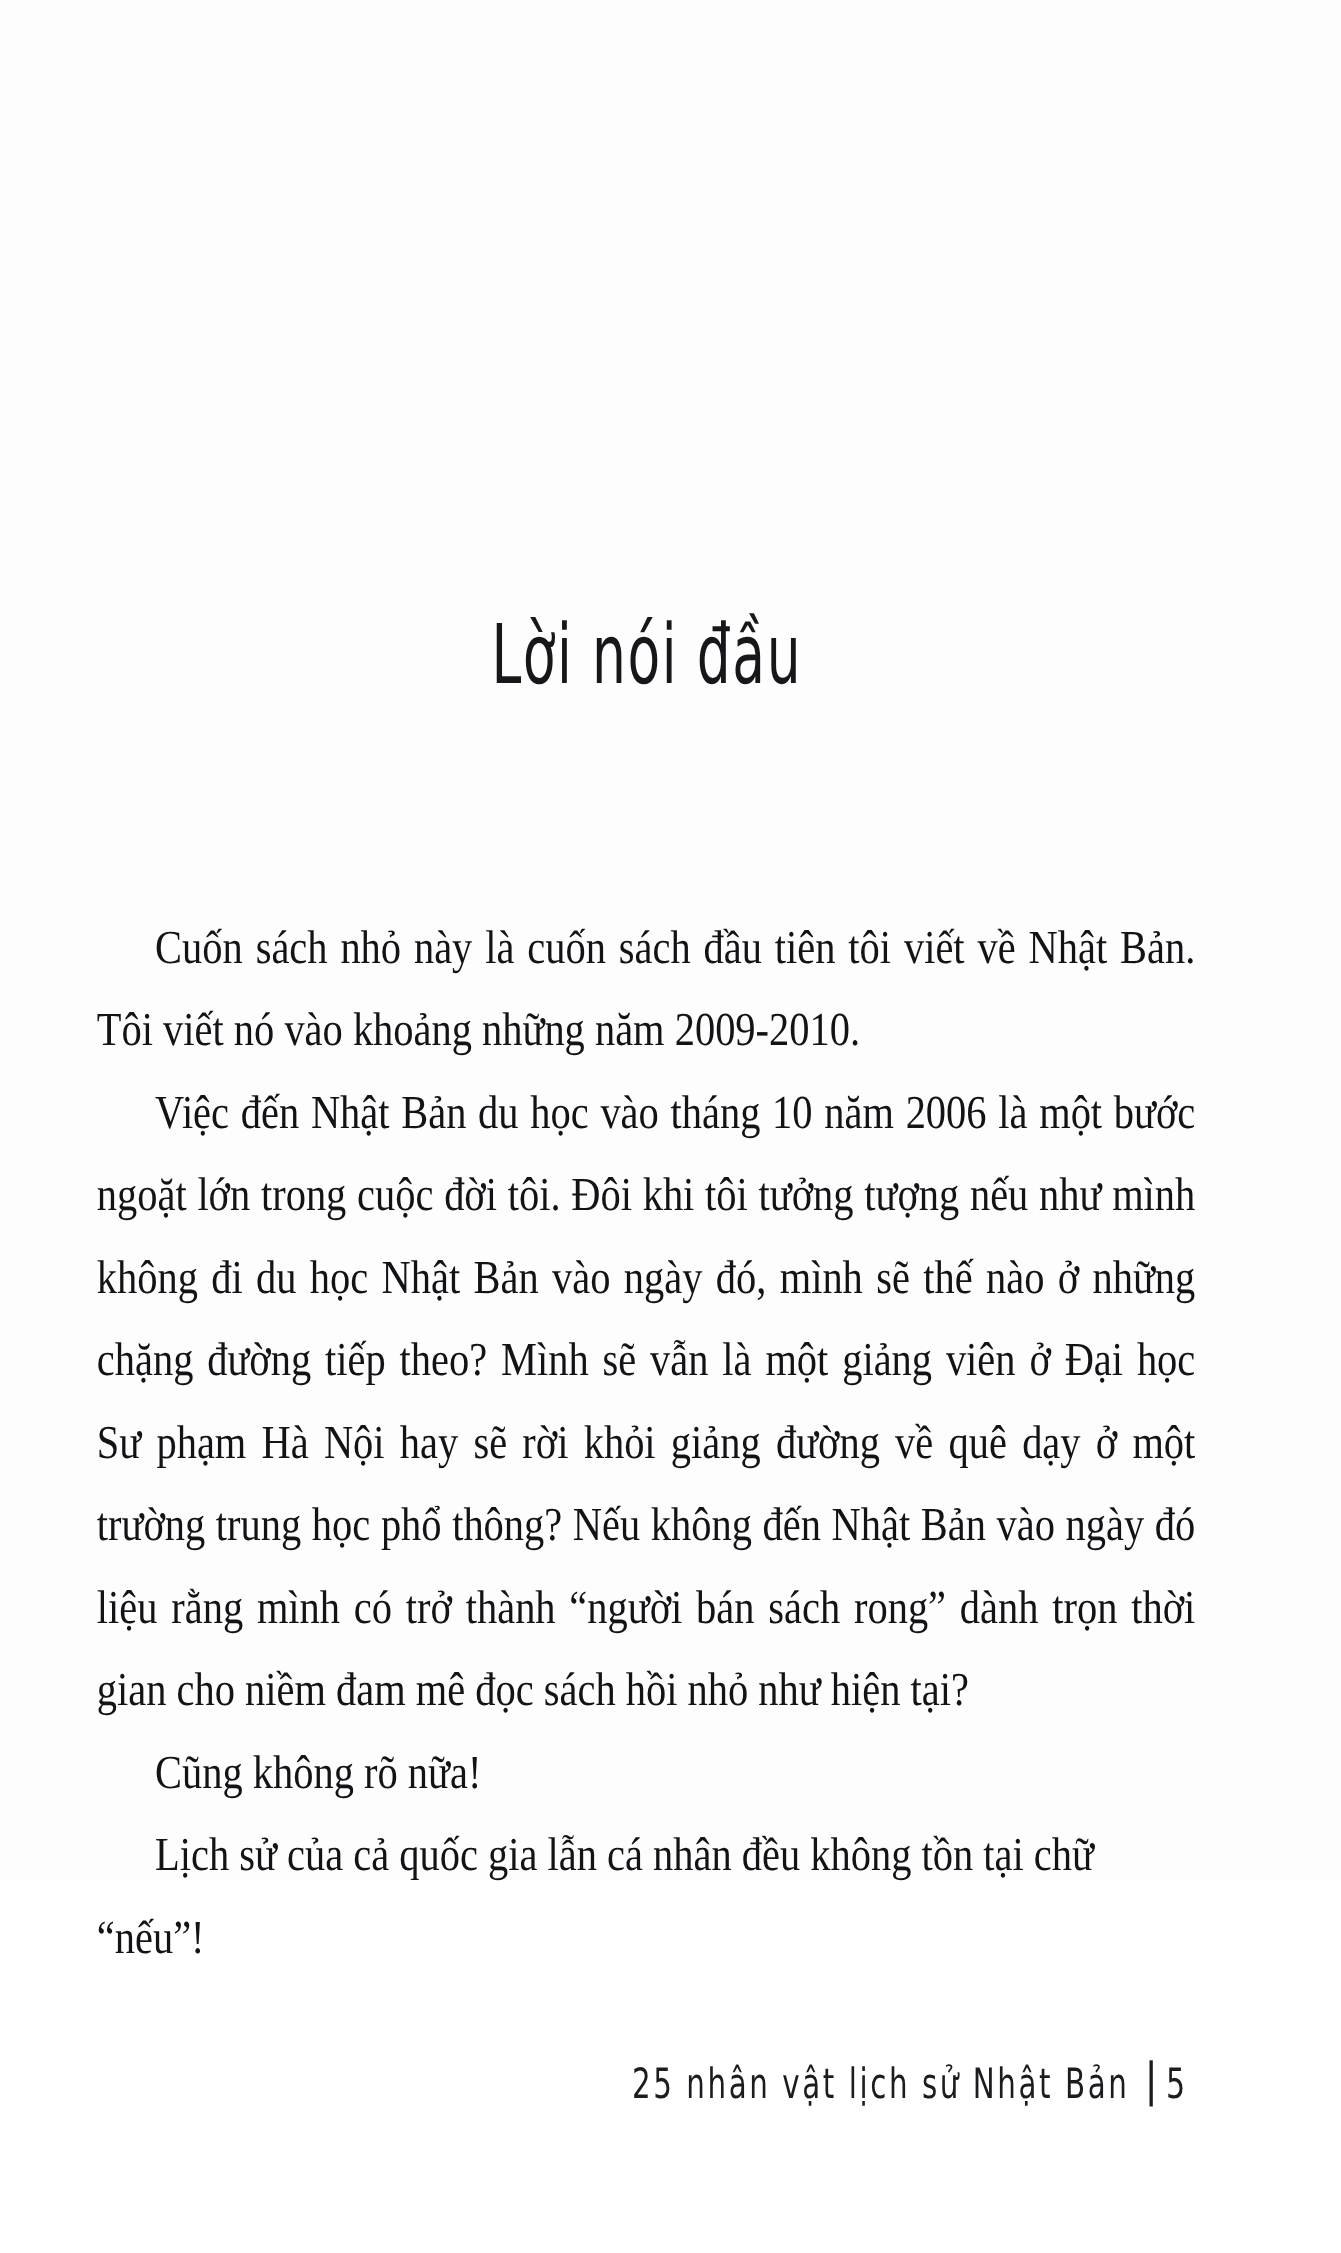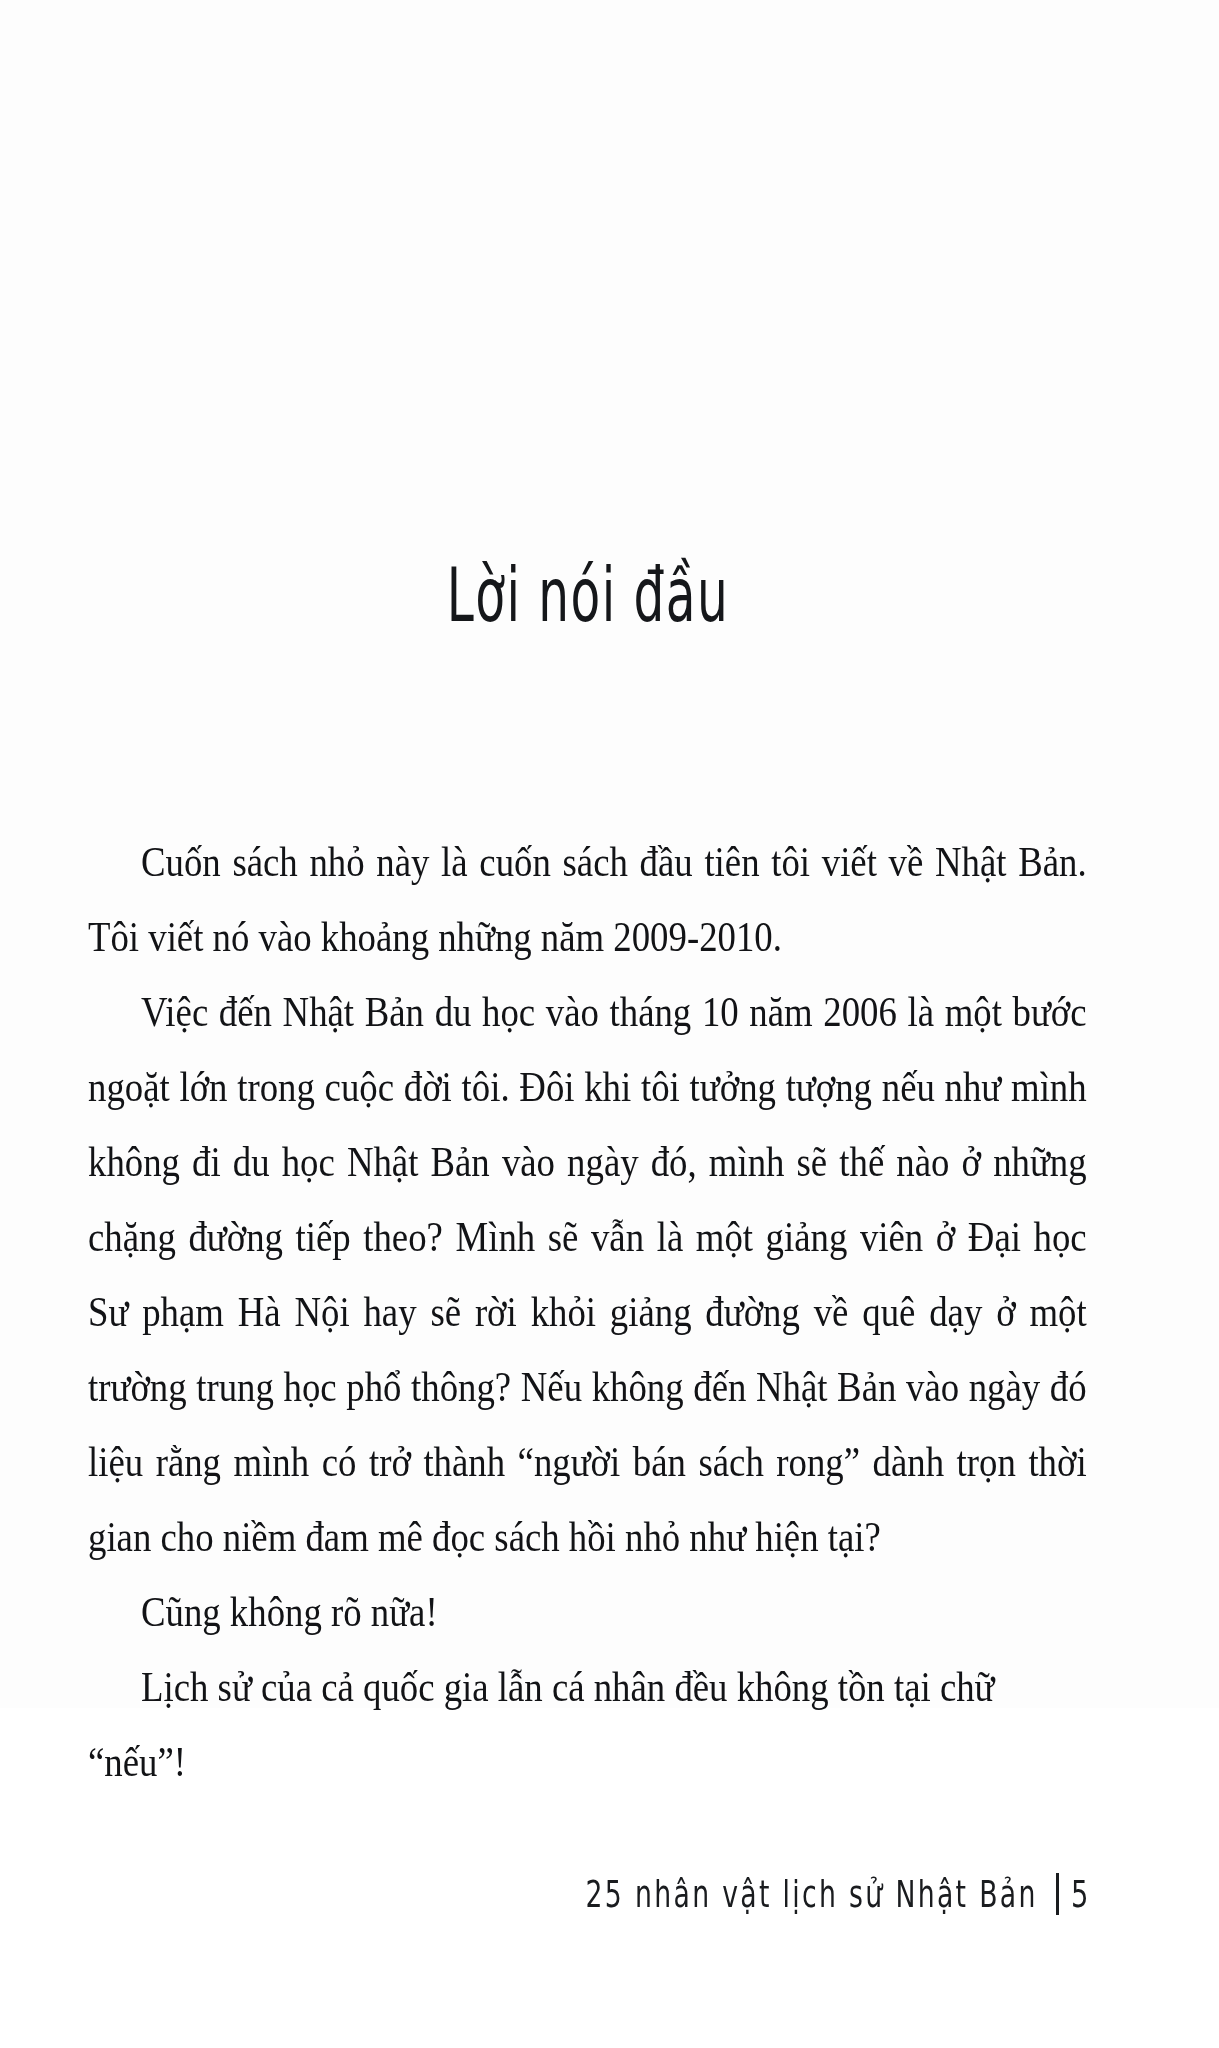--- a/index.html
+++ b/index.html
@@ -77,21 +77,21 @@
   .para.last-left {
     text-align: left;
   }
   .para + .para {
     margin-top: 0px;
   }
 
   
   .footer {
     position: absolute;
-    left: 15px;
+    left: 4px;
     top: 1872px;
     width: 1000px;
     display: flex;
     align-items: center;
     justify-content: flex-end;
     gap: 0px;
     text-align: center;
   }
   .footer-title {
     font-family: "DejaVu Sans Condensed", "Liberation Sans Narrow", "Liberation Sans", sans-serif;

